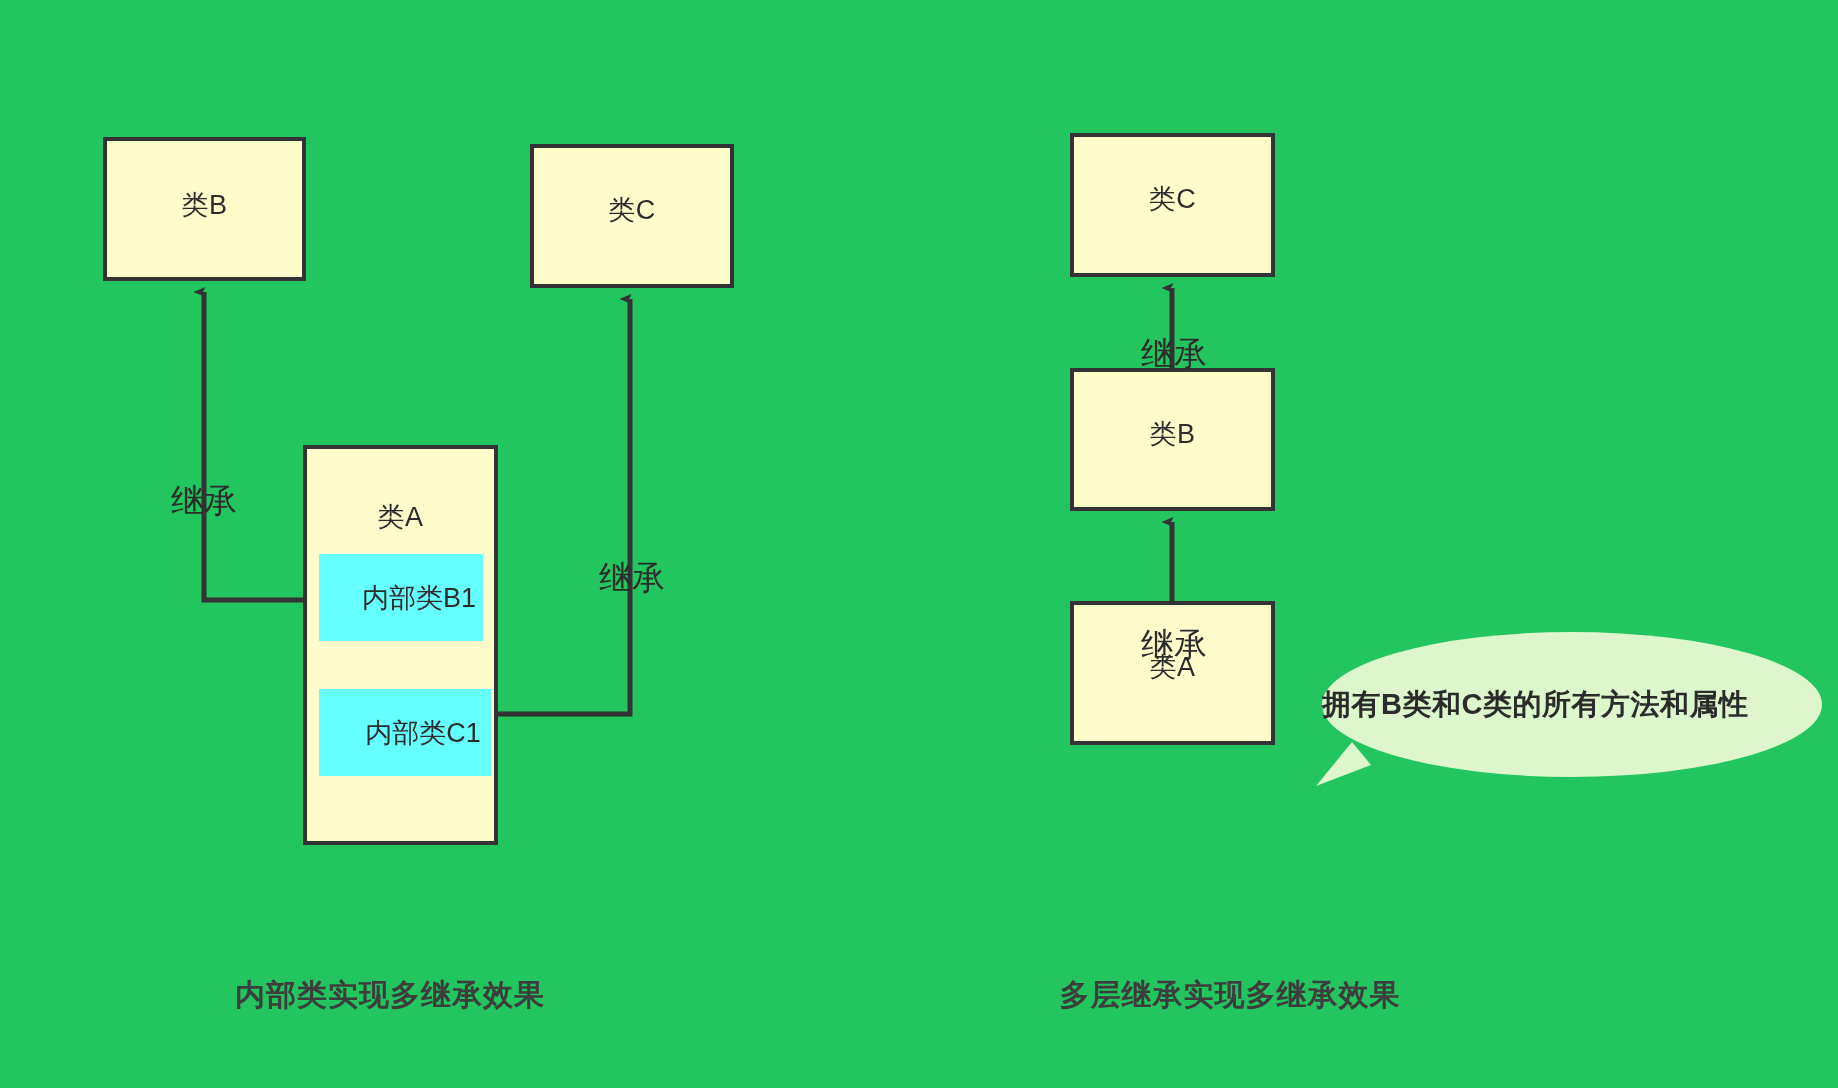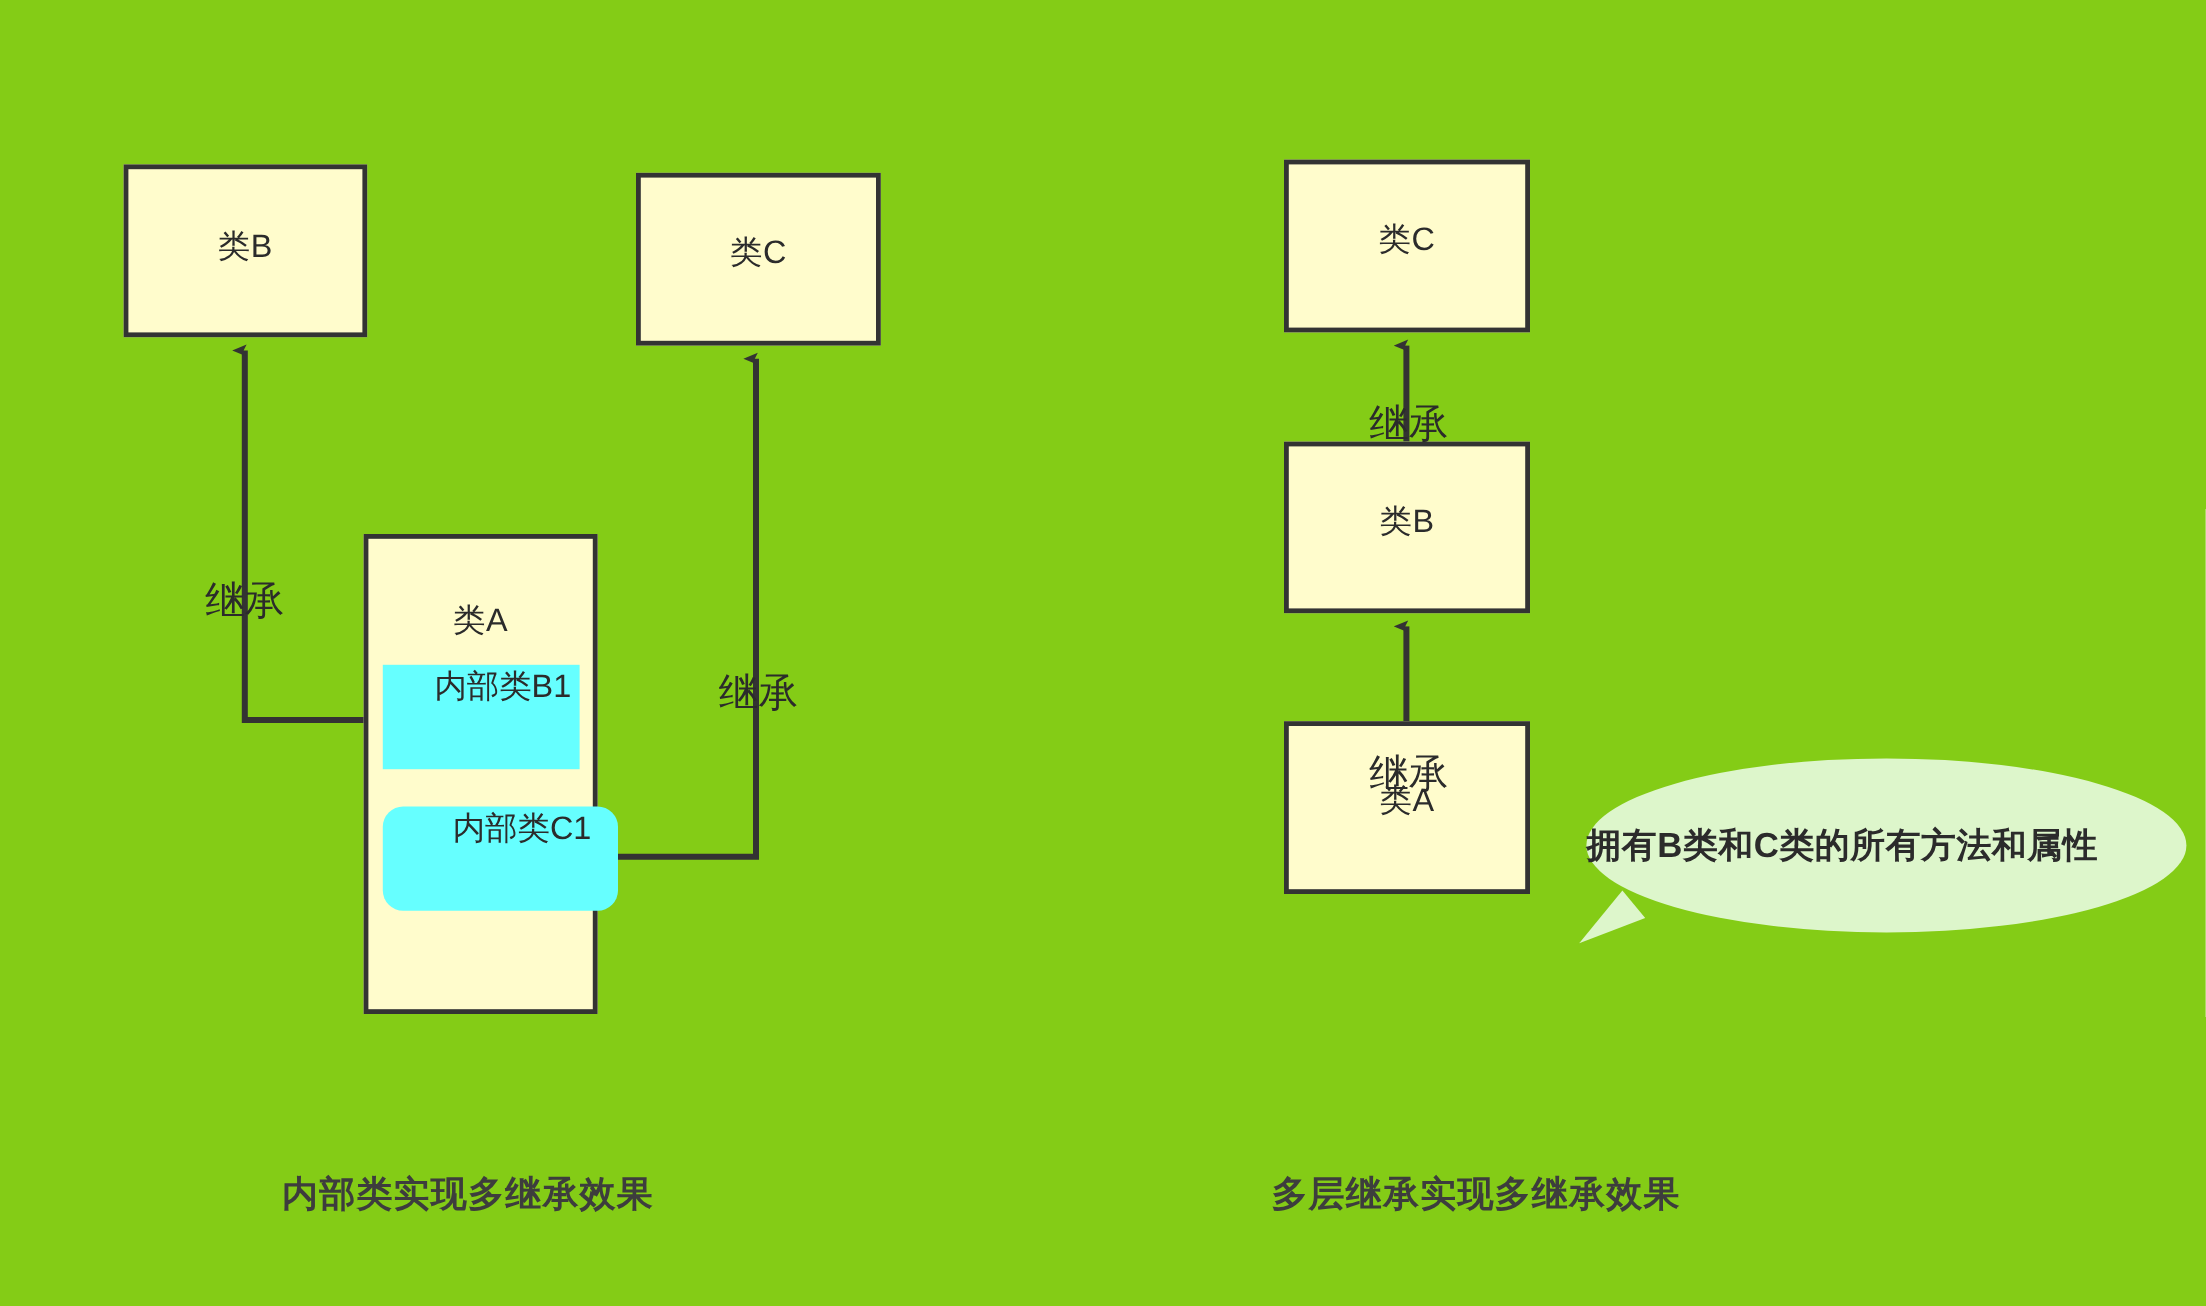--- a/index.html
+++ b/index.html
@@ -11,21 +11,21 @@
   body {
     width: 1838px;
     height: 1088px;
     font-family: "Liberation Sans", "DejaVu Sans", sans-serif;
     overflow: hidden;
   }
   #stage {
     position: relative;
     width: 1838px;
     height: 1088px;
-    background: #84cc16;
+    background: #22c55e;
   }
   svg.layer {
     position: absolute;
     left: 0;
     top: 0;
     width: 1838px;
     height: 1088px;
     overflow: visible;
   }
   .cls-box {
@@ -40,21 +40,21 @@
     font-size: 27px;
     color: #2b2b2b;
     letter-spacing: 0.5px;
     white-space: nowrap;
   }
   .inner-box {
     position: absolute;
     box-sizing: border-box;
     background: #66ffff;
     display: flex;
-    align-items: flex-start;
+    align-items: center;
     justify-content: center;
     padding-left: 36px;
   }
   .inner-box > .inner-label {
     font-size: 27px;
     color: #2b2b2b;
     white-space: nowrap;
   }
   .edge-label {
     position: absolute;
@@ -120,21 +120,21 @@
   </div>
 
   <div class="cls-box" style="left:303px; top:445px; width:195px; height:400px; padding-top:50px;">
     <span class="cls-label">类A</span>
   </div>
 
   <div class="inner-box" style="left:319px; top:554px; width:164px; height:87px;">
     <span class="inner-label">内部类B1</span>
   </div>
 
-  <div class="inner-box" style="left:319px; top:672px; width:196px; height:87px;border-radius:17px;">
+  <div class="inner-box" style="left:319px; top:689px; width:172px; height:87px;">
     <span class="inner-label">内部类C1</span>
   </div>
 
   <div class="edge-label" style="left:204px; top:501px;">继承</div>
 
   <div class="edge-label" style="left:632px; top:578px;">继承</div>
 
   <div class="caption" style="left:390px; top:975px;">内部类实现多继承效果</div>
 
   <div class="cls-box" style="left:1070px; top:133px; width:205px; height:144px; padding-top:44px;">

